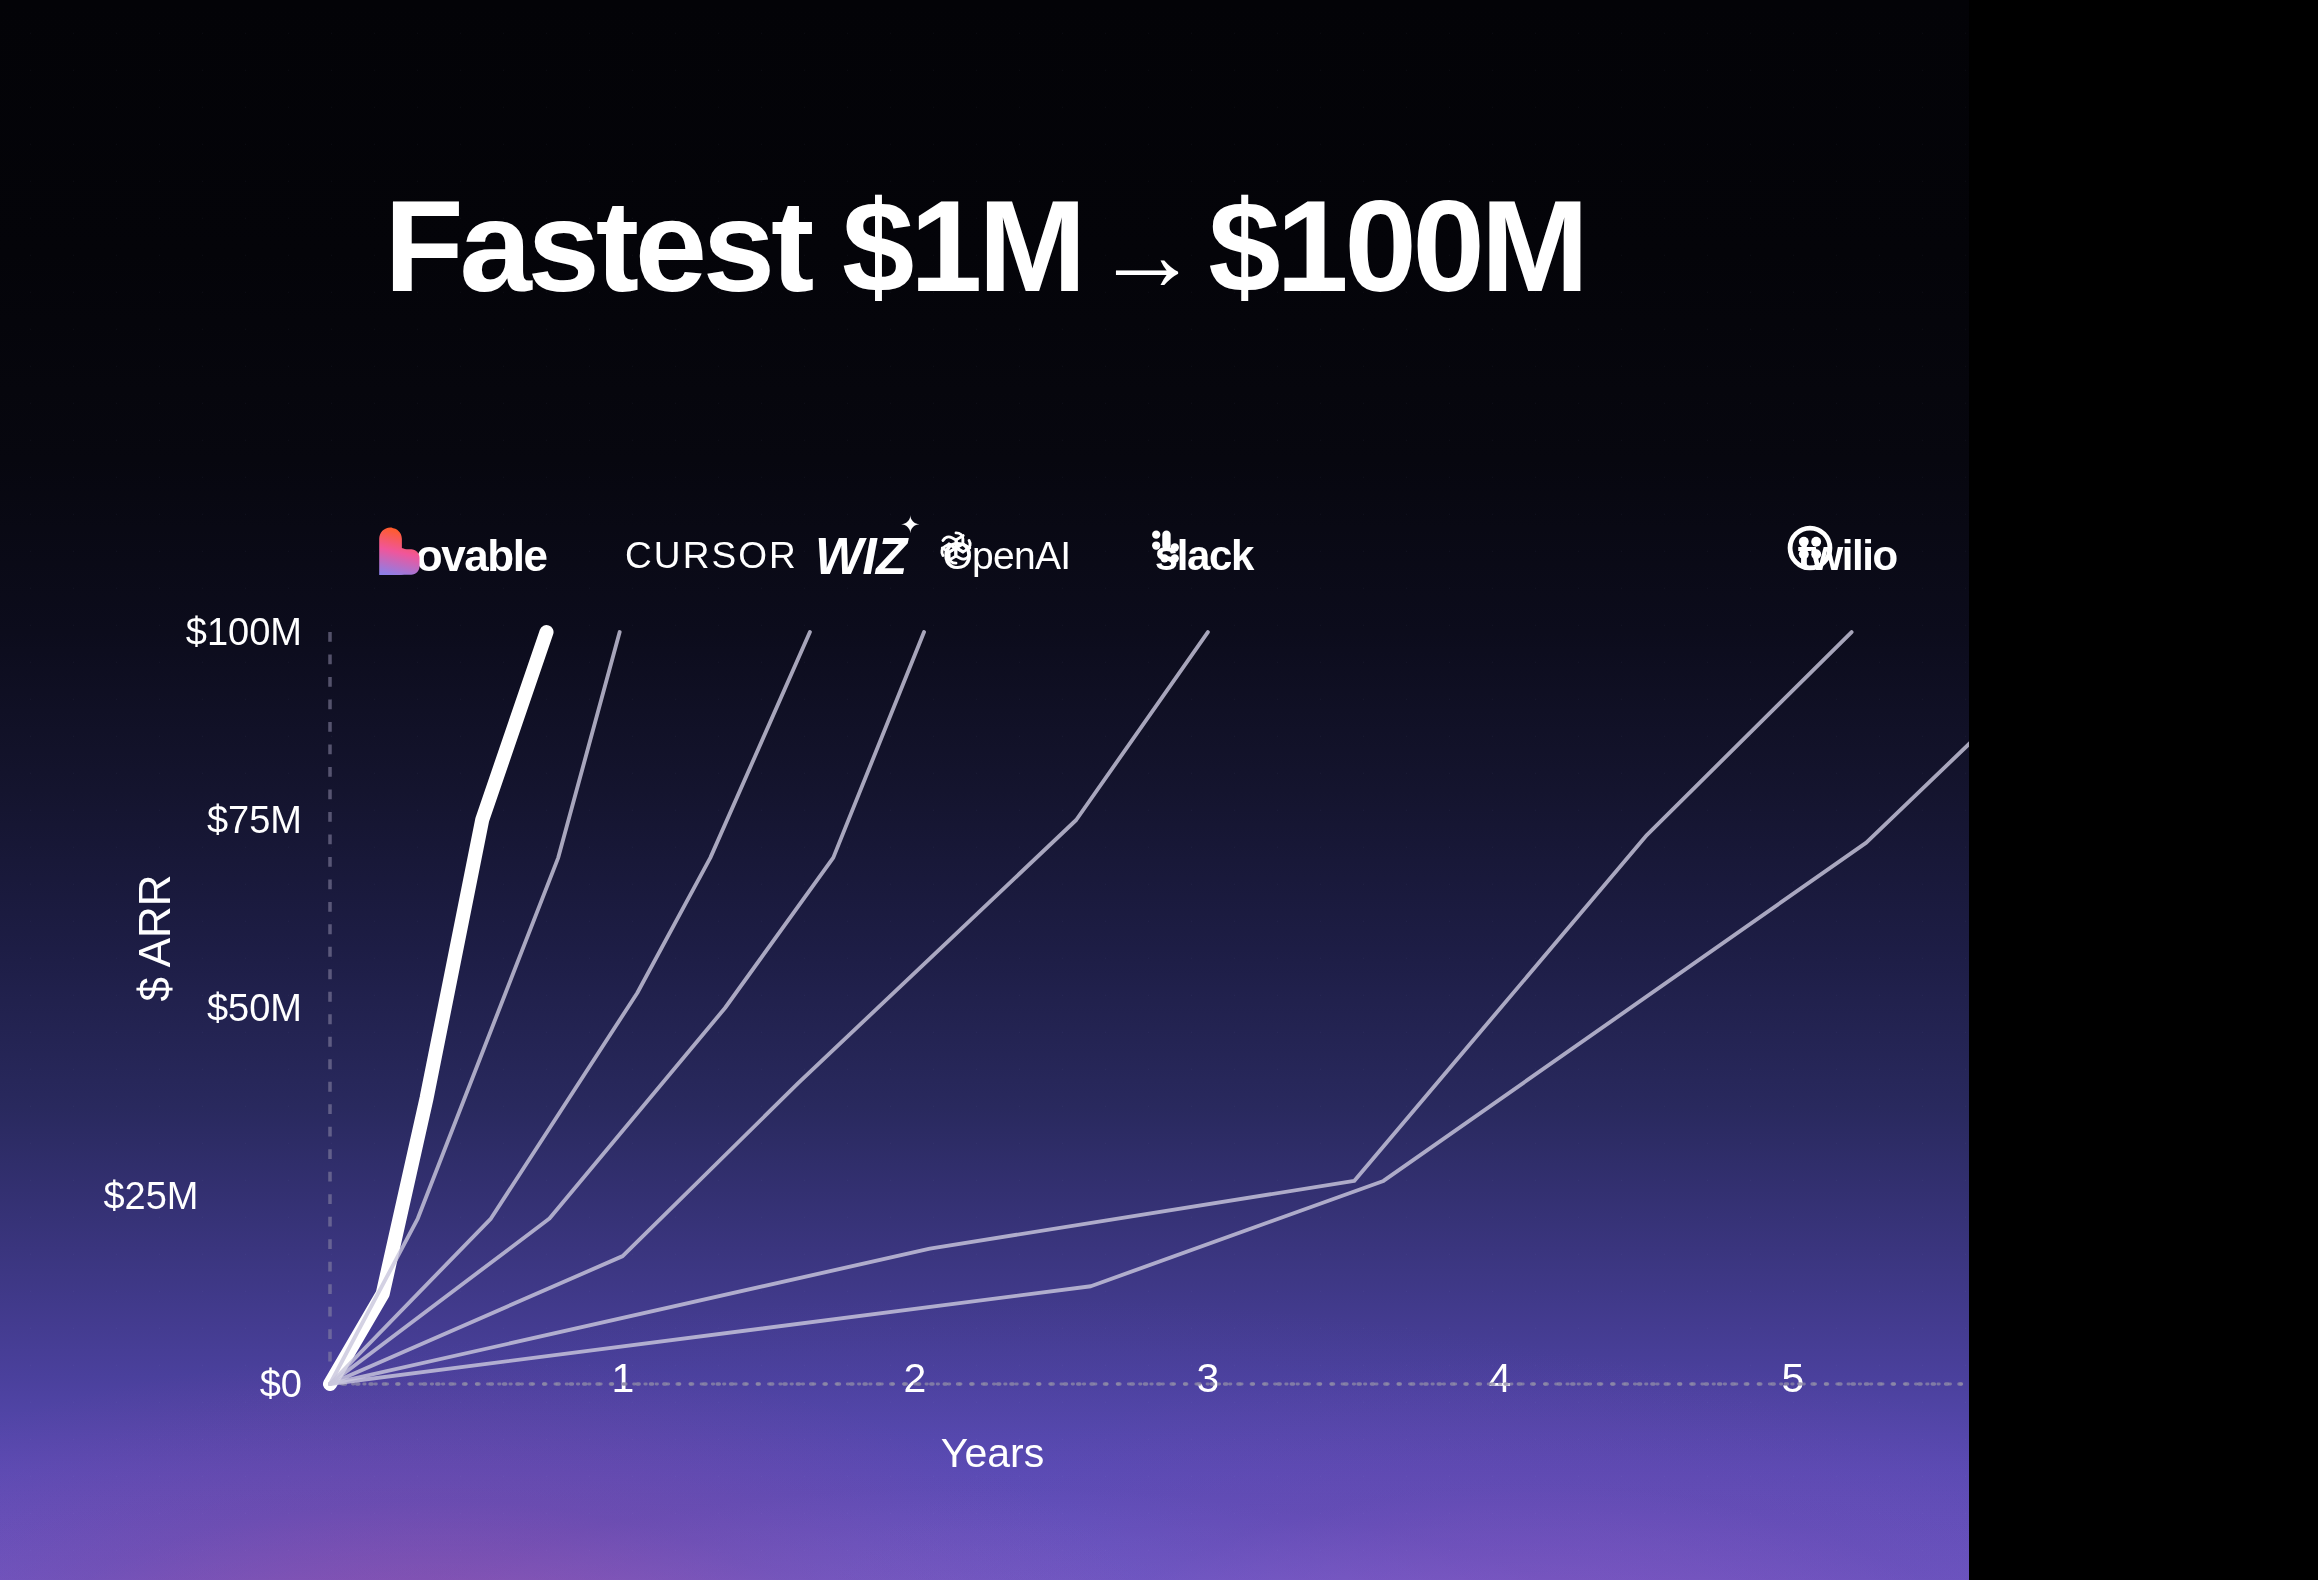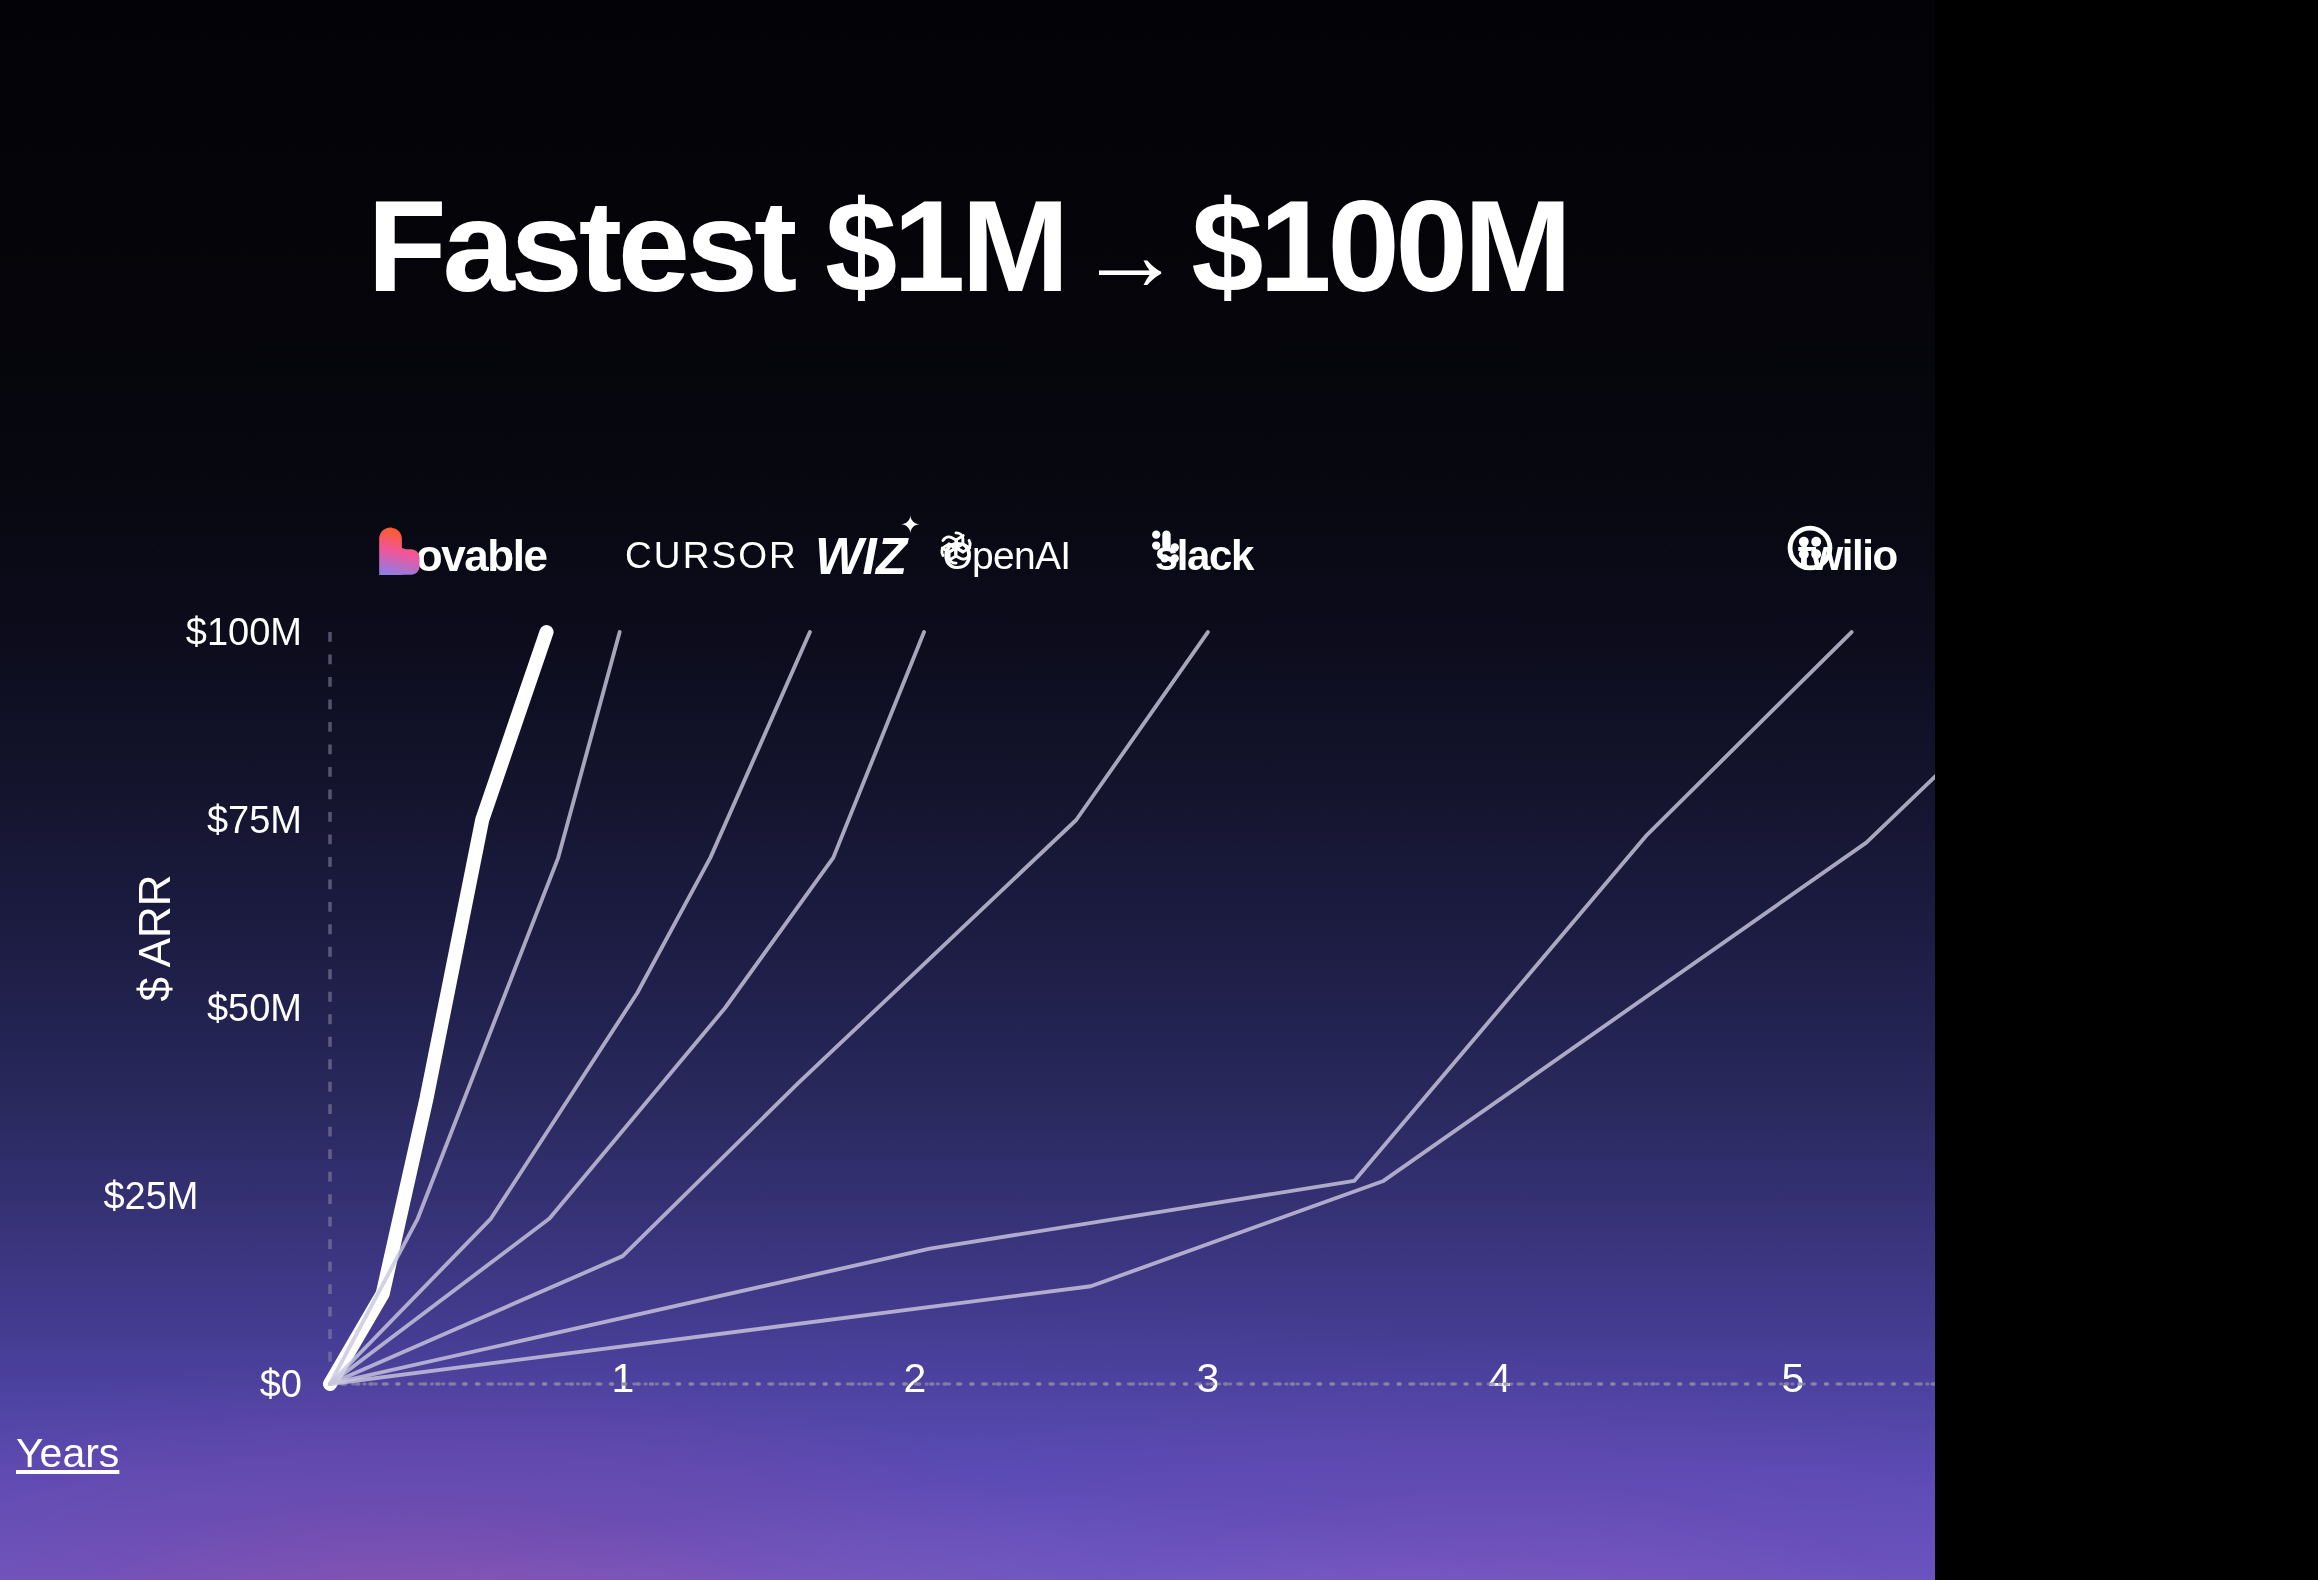--- a/index.html
+++ b/index.html
@@ -8,20 +8,21 @@
     font-family:"Liberation Sans",sans-serif;
     background:
       radial-gradient(ellipse 1054px 492px at 22% 108%, rgba(196,86,160,0.55) 0%, rgba(150,70,150,0.22) 42%, rgba(0,0,0,0) 72%),
       radial-gradient(ellipse 1054px 492px at 78% 108%, rgba(168,96,200,0.50) 0%, rgba(120,70,170,0.20) 45%, rgba(0,0,0,0) 72%),
       radial-gradient(ellipse 1686px 632px at 50% 112%, rgba(140,120,230,0.55) 0%, rgba(90,75,180,0.25) 45%, rgba(0,0,0,0) 75%),
       linear-gradient(to bottom,
         #030307 0%, #040409 16%, #07070f 29%,
         #0c0c1c 40%, #14142e 50%, #1d1d45 60%,
         #29295e 70%, #3a357e 79%, #4a409c 87%,
         #5a4bb4 93%, #6a57c4 100%);
+    padding-left: 34px;
   }
   
   #grain{
     position:absolute;inset:0;pointer-events:none;opacity:.55;
     background-image:
       radial-gradient(rgba(255,255,255,.10) 0.4px, transparent 0.4px),
       radial-gradient(rgba(180,200,255,.09) 0.4px, transparent 0.4px),
       radial-gradient(rgba(255,190,220,.07) 0.4px, transparent 0.4px);
     background-size: 26px 29px, 43px 37px, 63px 56px;
     background-position: 0 0, 9px 14.8px, 29px 4.9px;
@@ -37,22 +38,22 @@
   .logo-word{font-weight:800;color:#fff;white-space:nowrap;}
 
   
   #plot{position:absolute;left:330px;top:632px;width:1785px;height:752px;}
   #ylabel{
     position:absolute;left:77px;top:913px;width:155px;text-align:center;
     color:#fff;font-size:44px;font-weight:500;
     transform:rotate(-90deg);transform-origin:center center;white-space:nowrap;
   }
   #xlabel{
-    position:absolute;left:16px;right:0;top:1430px;text-align:left;
-    color:#fff;font-size:41px;font-weight:400;text-decoration:underline;
+    position:absolute;left:16px;right:0;top:1430px;text-align:center;
+    color:#fff;font-size:41px;font-weight:400;
   }
   .ytick-wrap{position:absolute;left:0;width:302px;text-align:right;color:#fff;
     font-size:38px;font-weight:500;transform:translateY(-50%);}
   .xtick{position:absolute;color:#fff;font-size:41px;font-weight:500;
     transform:translateX(-50%);}
   svg{position:absolute;left:0;top:0;overflow:visible;}
 </style>
 </head>
 <body>
 

